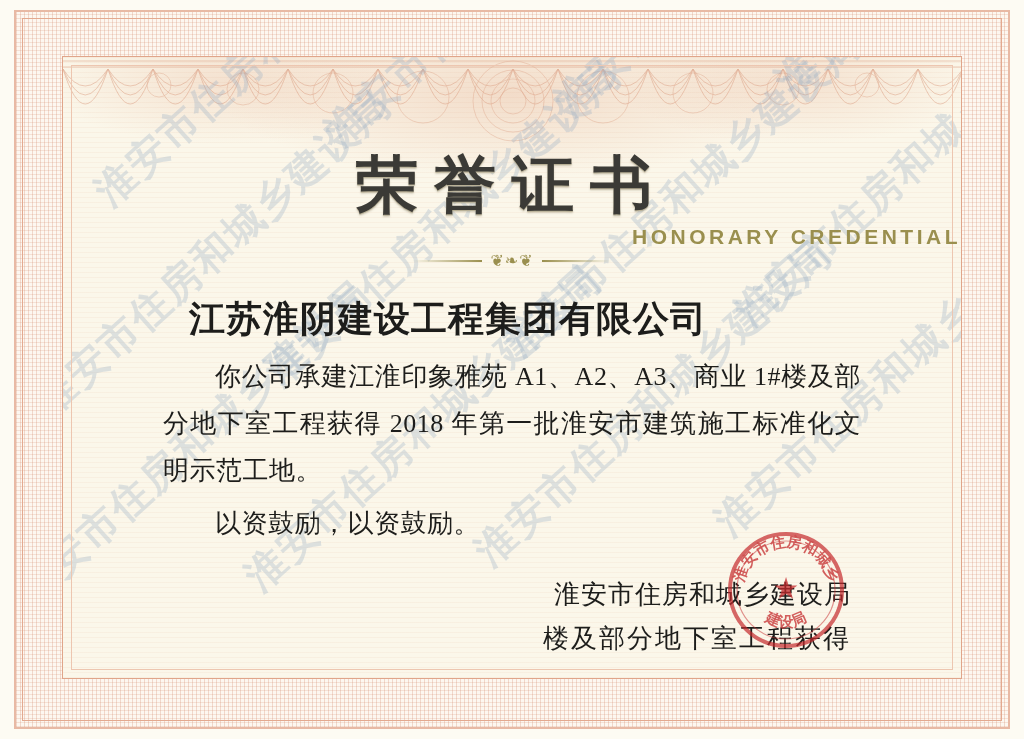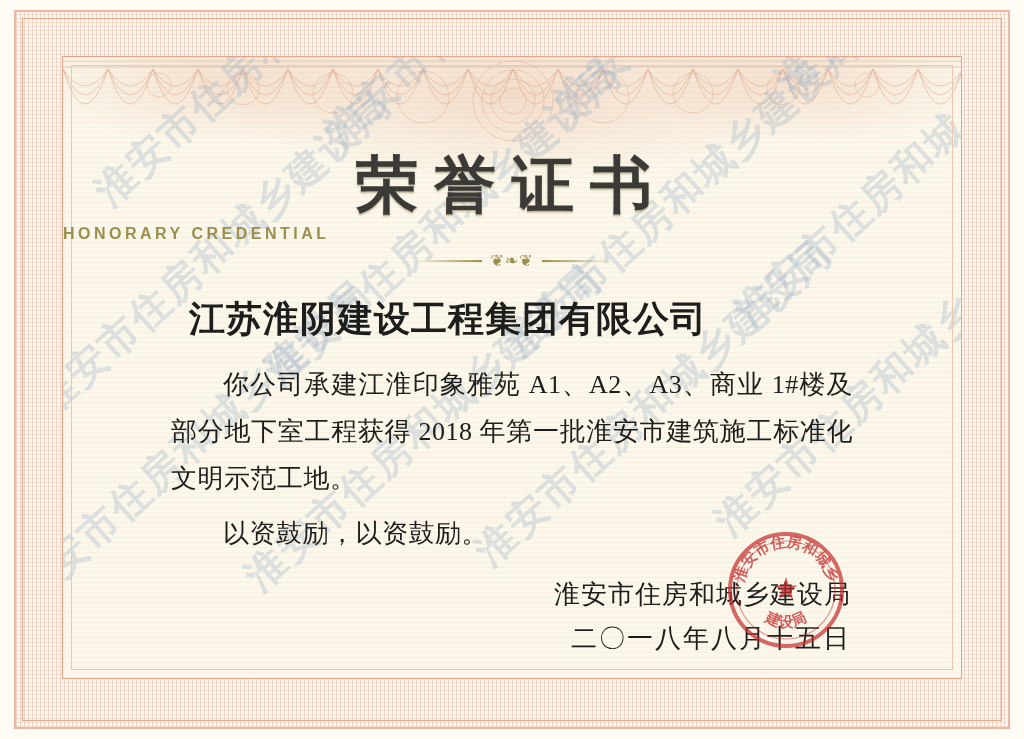--- a/index.html
+++ b/index.html
@@ -131,23 +131,23 @@
     font-weight: 700;
     letter-spacing: 16px;
     text-indent: 16px;
     color: #3b3a36;
     text-shadow: 0 1px 0 #b9b197, 0 2px 2px rgba(120,110,80,0.35);
   }
   .title-en {
     position: absolute;
     top: 168px;
     left: 0; right: 0;
-    text-align: left;
+    text-align: right;
     font-family: "Liberation Sans", sans-serif;
-    font-size: 16px;
+    font-size: 21px;
     font-weight: 700;
     letter-spacing: 3.5px;
     color: #9a8f4e;
   }
   .divider {
     position: absolute;
     top: 196px;
     left: 0; right: 0;
     display: flex;
     align-items: center;
@@ -185,21 +185,21 @@
     top: 296px;
     left: 100px;
     right: 100px;
     font-size: 26px;
     line-height: 47px;
     color: #1d1d1b;
     letter-spacing: 0.5px;
     text-align: justify;
   }
   .body-text p {
-    margin: 8px;
+    margin: 0;
     text-indent: 2em;
     font-family: Liberation Serif, serif;
   }
   .body-text .second {
     margin-top: 6px;
   }
 
   .signature {
     position: absolute;
     right: 110px;
@@ -294,21 +294,21 @@
 
       <div class="recipient">江苏淮阴建设工程集团有限公司</div>
 
       <div class="body-text">
         <p>你公司承建江淮印象雅苑 A1、A2、A3、商业 1#楼及部分地下室工程获得 2018 年第一批淮安市建筑施工标准化文明示范工地。</p>
         <p class="second">以资鼓励，以资鼓励。</p>
       </div>
 
       <div class="signature">
         <div class="org">淮安市住房和城乡建设局</div>
-        <div class="date">二〇一八年八月十五日</div>
+        <div class="date">楼及部分地下室工程获得</div>
       </div>
 
       <svg class="seal" viewBox="0 0 126 126">
         <defs>
           <path id="sealArcTop" d="M 20,63 A 43,43 0 0 1 106,63"></path>
           <path id="sealArcBottom" d="M 26,63 A 37,37 0 0 0 100,63"></path>
         </defs>
         <circle cx="63" cy="63" r="56" fill="none" stroke="#c4282b" stroke-width="4" opacity="0.85"></circle>
         <circle cx="63" cy="63" r="49" fill="none" stroke="#c4282b" stroke-width="1.2" opacity="0.6"></circle>
         <text class="seal-text" opacity="0.9">

